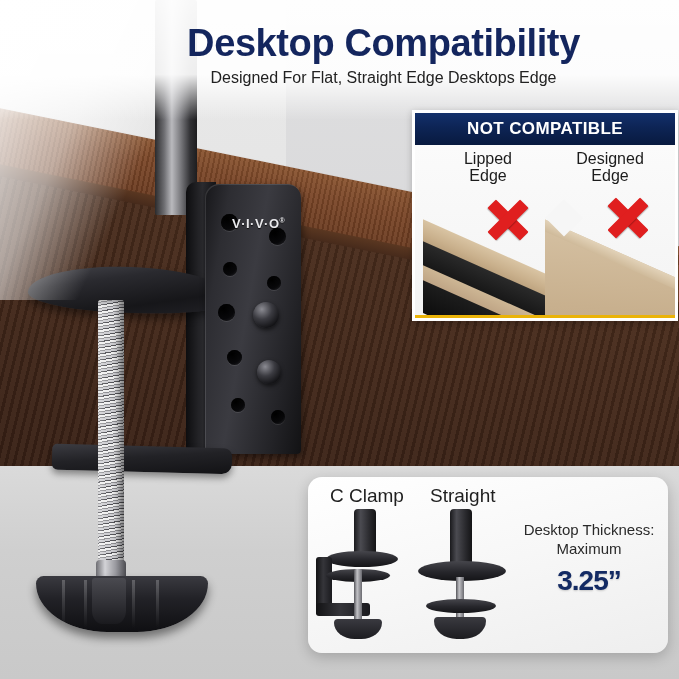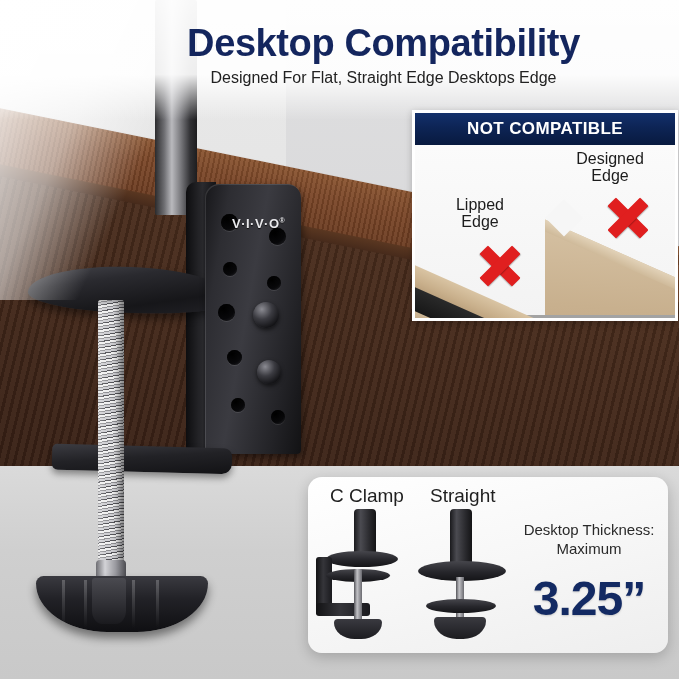--- a/index.html
+++ b/index.html
@@ -187,21 +187,21 @@
     position: absolute;
     left: 92px; top: 578px; width: 34px; height: 46px;
     background: linear-gradient(180deg, #4a4a50 0%, #2e2e33 60%, #1a1a1e 100%);
     border-radius: 3px 3px 30% 30%;
   }
 
   
   .nc-panel {
     position: absolute;
     left: 412px; top: 110px; width: 260px; height: 205px;
-    background: #a3a3a3;
+    background: #eab308;
     border: 3px solid #ffffff;
     box-shadow: 0 2px 7px rgba(0,0,0,.22);
     overflow: hidden;
   }
   .nc-header {
     height: 32px;
     background: linear-gradient(180deg, #13306b 0%, #0d2455 45%, #081a3f 100%);
     color: #ffffff;
     display: flex;
     align-items: center;
@@ -215,21 +215,21 @@
     height: 170px;
     background: linear-gradient(180deg, #fbfbfb 0%, #f3f3f3 100%);
   }
   .nc-col {
     position: absolute;
     top: 0;
     width: 50%;
     height: 100%;
     overflow: hidden;
   }
-  .nc-col.left { left: 0; margin-top: 46px; }
+  .nc-col.left { left: 8px; }
   .nc-col.right { left: 50%; }
   .nc-label {
     position: relative;
     z-index: 4;
     text-align: center;
     padding-top: 5px;
     font-size: 16px;
     color: #1c1c1c;
     line-height: 1.08;
   }
@@ -327,22 +327,22 @@
     width: 150px;
     text-align: center;
   }
   .max-line {
     font-size: 15px;
     color: #2a2a2a;
     line-height: 1.25;
     white-space: nowrap;
   }
   .max-value {
-    margin-top: 16px;
-    font-size: 48px;
+    margin-top: 8px;
+    font-size: 28px;
     font-weight: bold;
     color: #132a63;
     letter-spacing: -1px;
     line-height: 1;
     text-shadow: 0 1px 2px rgba(0,0,0,.18);
     text-align: center;
   }
 
   
   .mini { position: absolute; }

